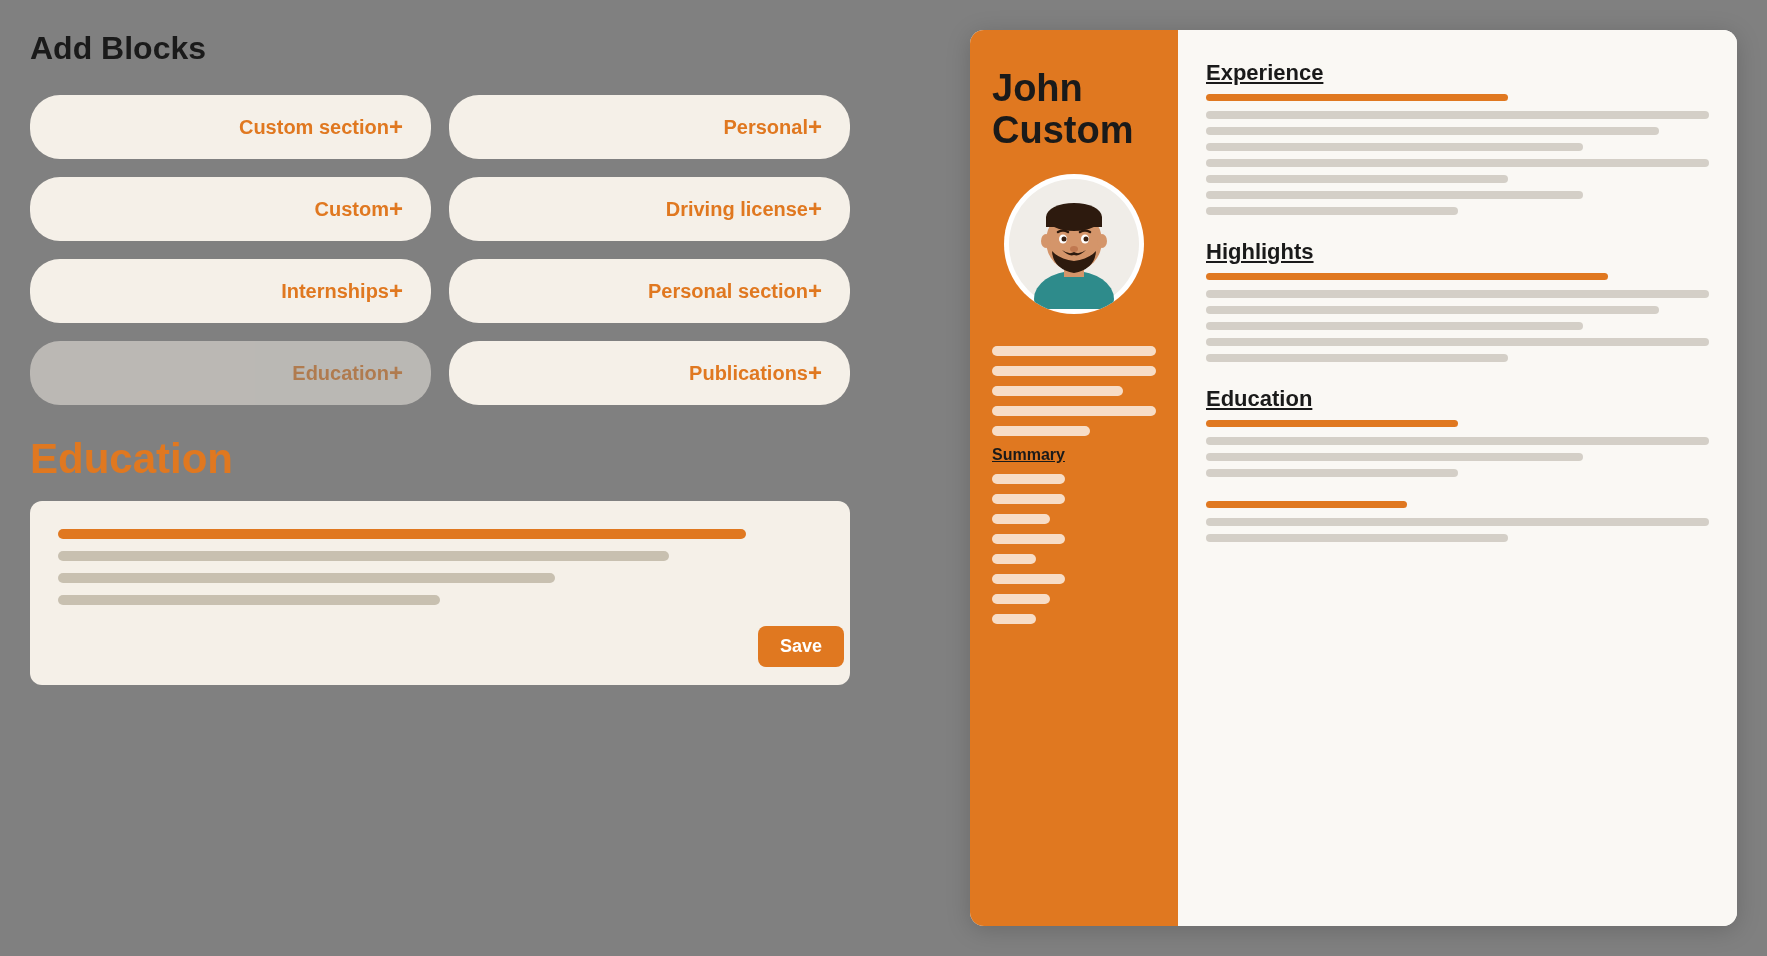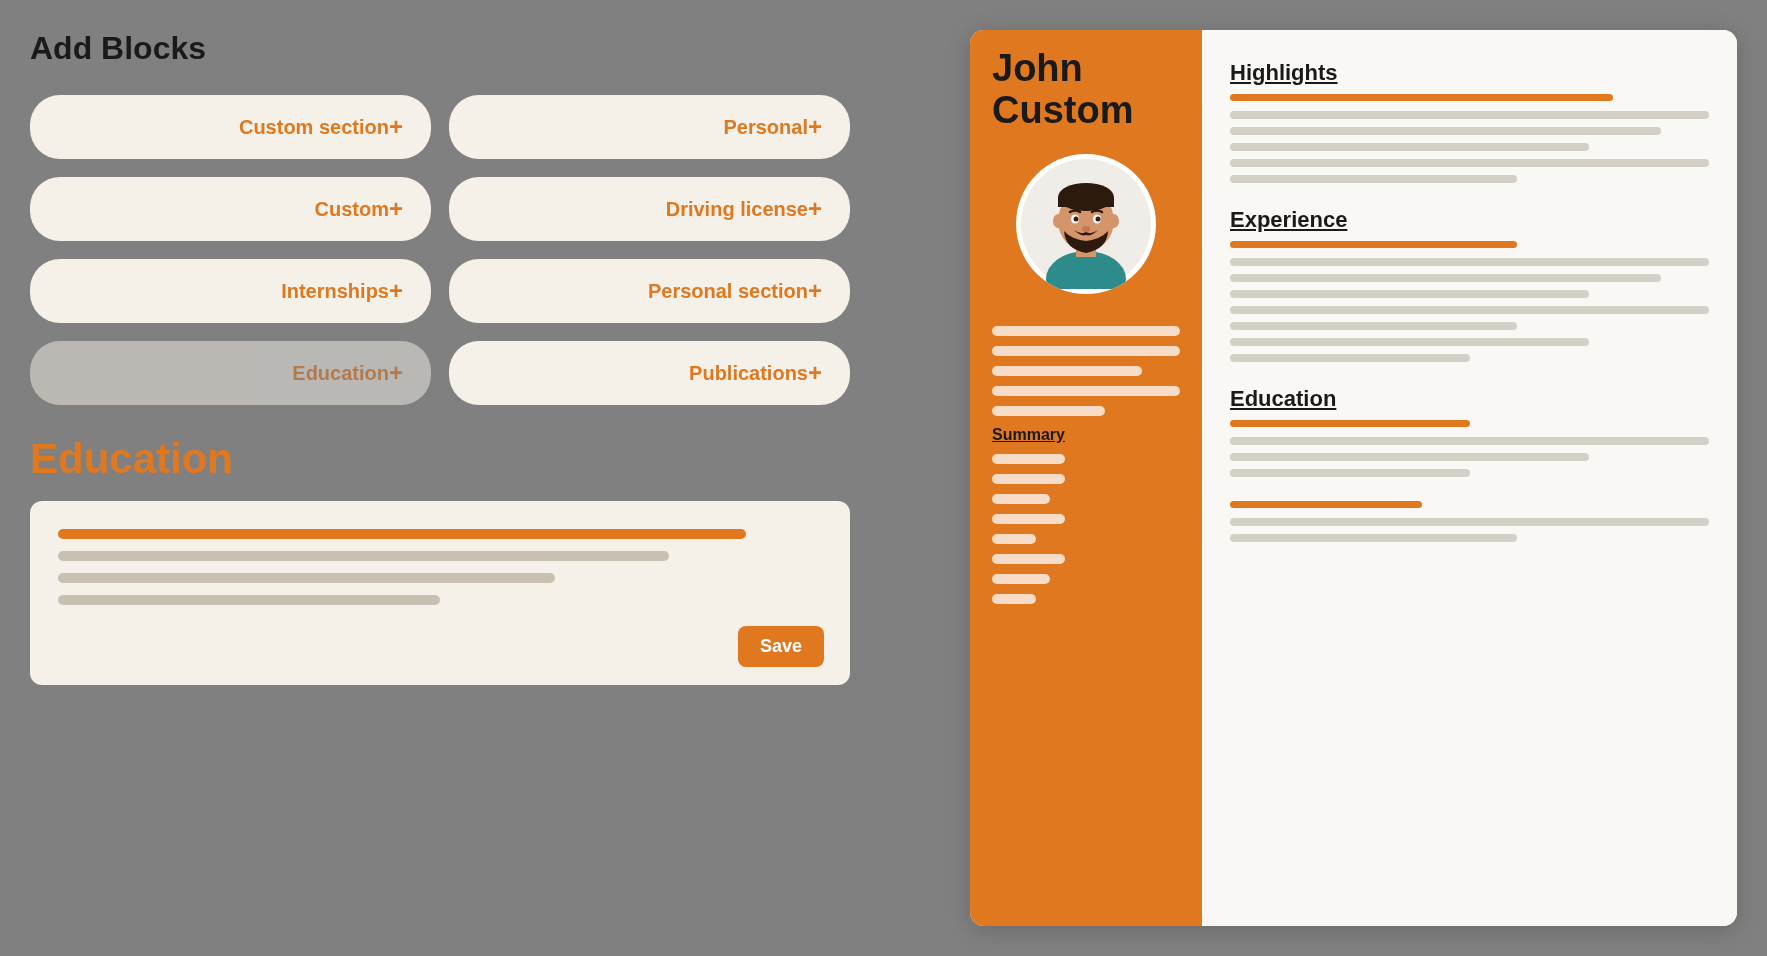--- a/index.html
+++ b/index.html
@@ -103,21 +103,21 @@
     }
 
     .form-line.gray-short {
       background: #c8c0b0;
       width: 50%;
     }
 
     .save-btn {
       position: absolute;
       bottom: 18px;
-      right: 26px;
+      right: 6px;
       background: #e07820;
       color: white;
       border: none;
       border-radius: 8px;
       padding: 10px 22px;
       font-size: 18px;
       font-weight: bold;
       cursor: pointer;
     }
 
@@ -129,23 +129,23 @@
       border-radius: 14px;
       overflow: hidden;
       box-shadow: 0 4px 24px rgba(0,0,0,0.18);
       background: #fff;
       margin-left: 100px;
     }
 
     
     .resume-left {
       background: #e07820;
-      width: 232px;
+      width: 208px;
       flex-shrink: 0;
-      padding: 18px 22px;
+      padding: 38px 22px;
       display: flex;
       flex-direction: column;
       align-items: flex-start;
     }
 
     .resume-name {
       font-size: 38px;
       font-weight: bold;
       color: #1a1a1a;
       line-height: 1.1;
@@ -378,46 +378,46 @@
           <div class="resume-line full"></div>
           <div class="resume-line w80"></div>
           <div class="resume-line w60"></div>
         </div>
       </div>
     </div>
 
     <div class="resume-right">
 
       <div class="resume-section">
-        <div class="resume-section-title">Highlights</div>
-        <div class="resume-section-bar w80"></div>
-        <div class="resume-text-lines">
-          <div class="resume-text-line full"></div>
-          <div class="resume-text-line w90"></div>
-          <div class="resume-text-line w75"></div>
-          <div class="resume-text-line full"></div>
-          <div class="resume-text-line w60"></div>
-        </div>
-      </div>
-
-      <div class="resume-section">
         <div class="resume-section-title">Experience</div>
         <div class="resume-section-bar w60"></div>
         <div class="resume-text-lines">
           <div class="resume-text-line full"></div>
           <div class="resume-text-line w90"></div>
           <div class="resume-text-line w75"></div>
           <div class="resume-text-line full"></div>
           <div class="resume-text-line w60"></div>
           <div class="resume-text-line w75"></div>
           <div class="resume-text-line w50"></div>
         </div>
       </div>
 
       <div class="resume-section">
+        <div class="resume-section-title">Highlights</div>
+        <div class="resume-section-bar w80"></div>
+        <div class="resume-text-lines">
+          <div class="resume-text-line full"></div>
+          <div class="resume-text-line w90"></div>
+          <div class="resume-text-line w75"></div>
+          <div class="resume-text-line full"></div>
+          <div class="resume-text-line w60"></div>
+        </div>
+      </div>
+
+      <div class="resume-section">
         <div class="resume-section-title">Education</div>
         <div class="resume-section-bar w50"></div>
         <div class="resume-text-lines">
           <div class="resume-text-line full"></div>
           <div class="resume-text-line w75"></div>
           <div class="resume-text-line w50"></div>
         </div>
       </div>
 
       <div class="resume-section">

